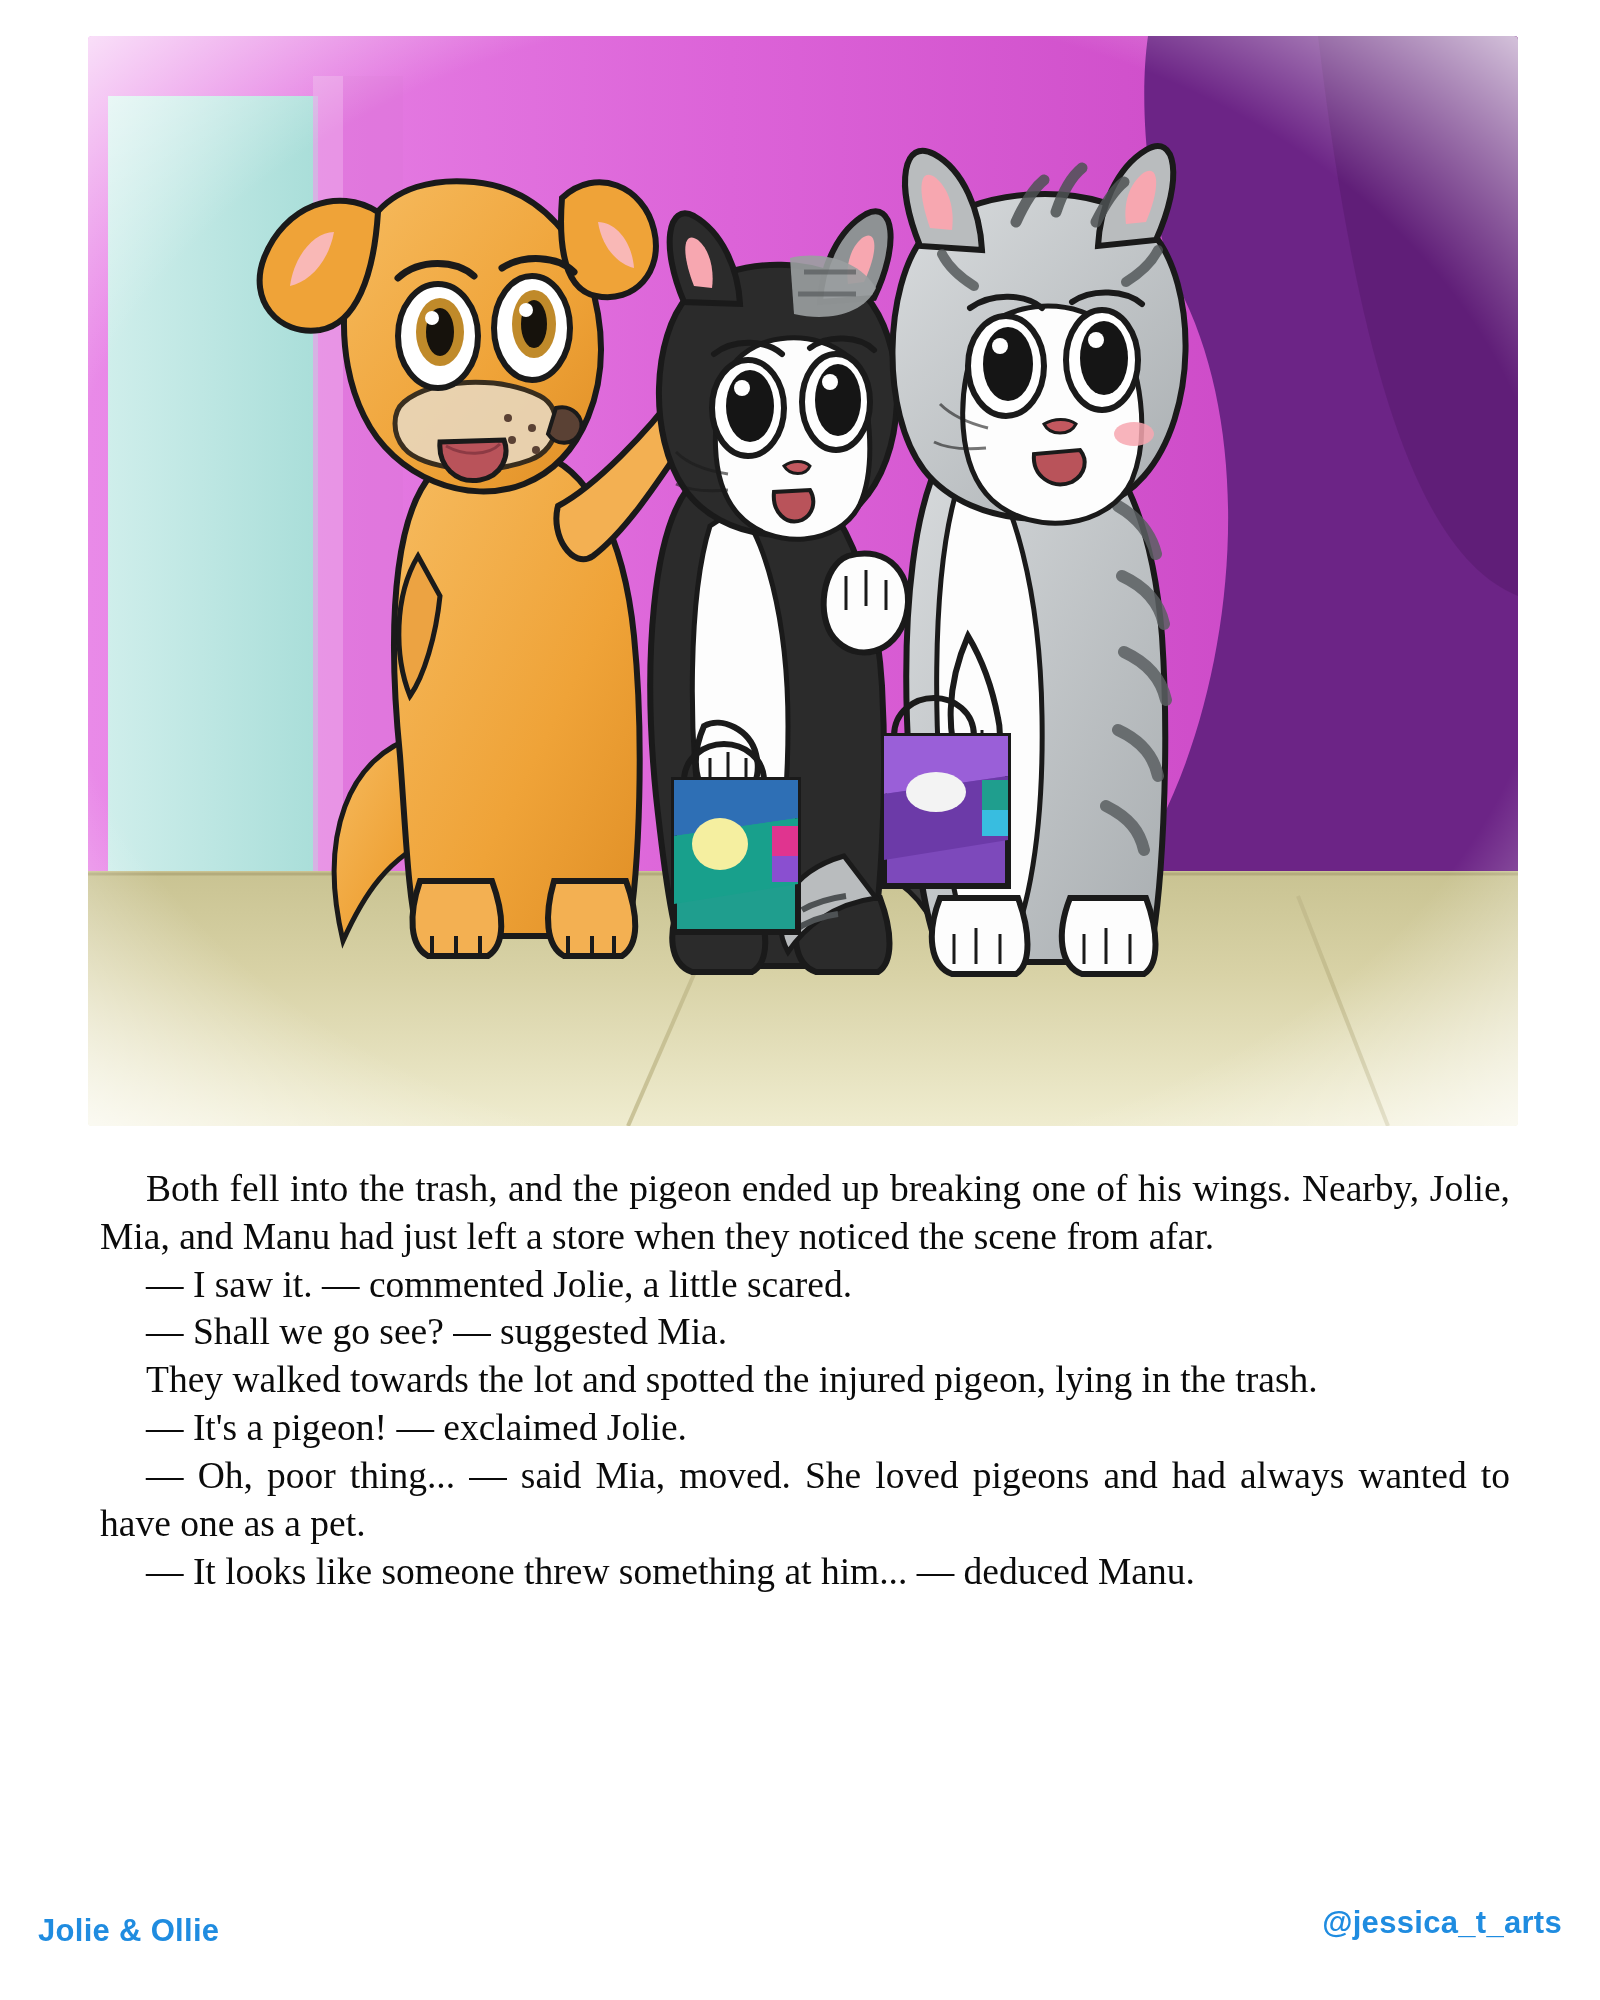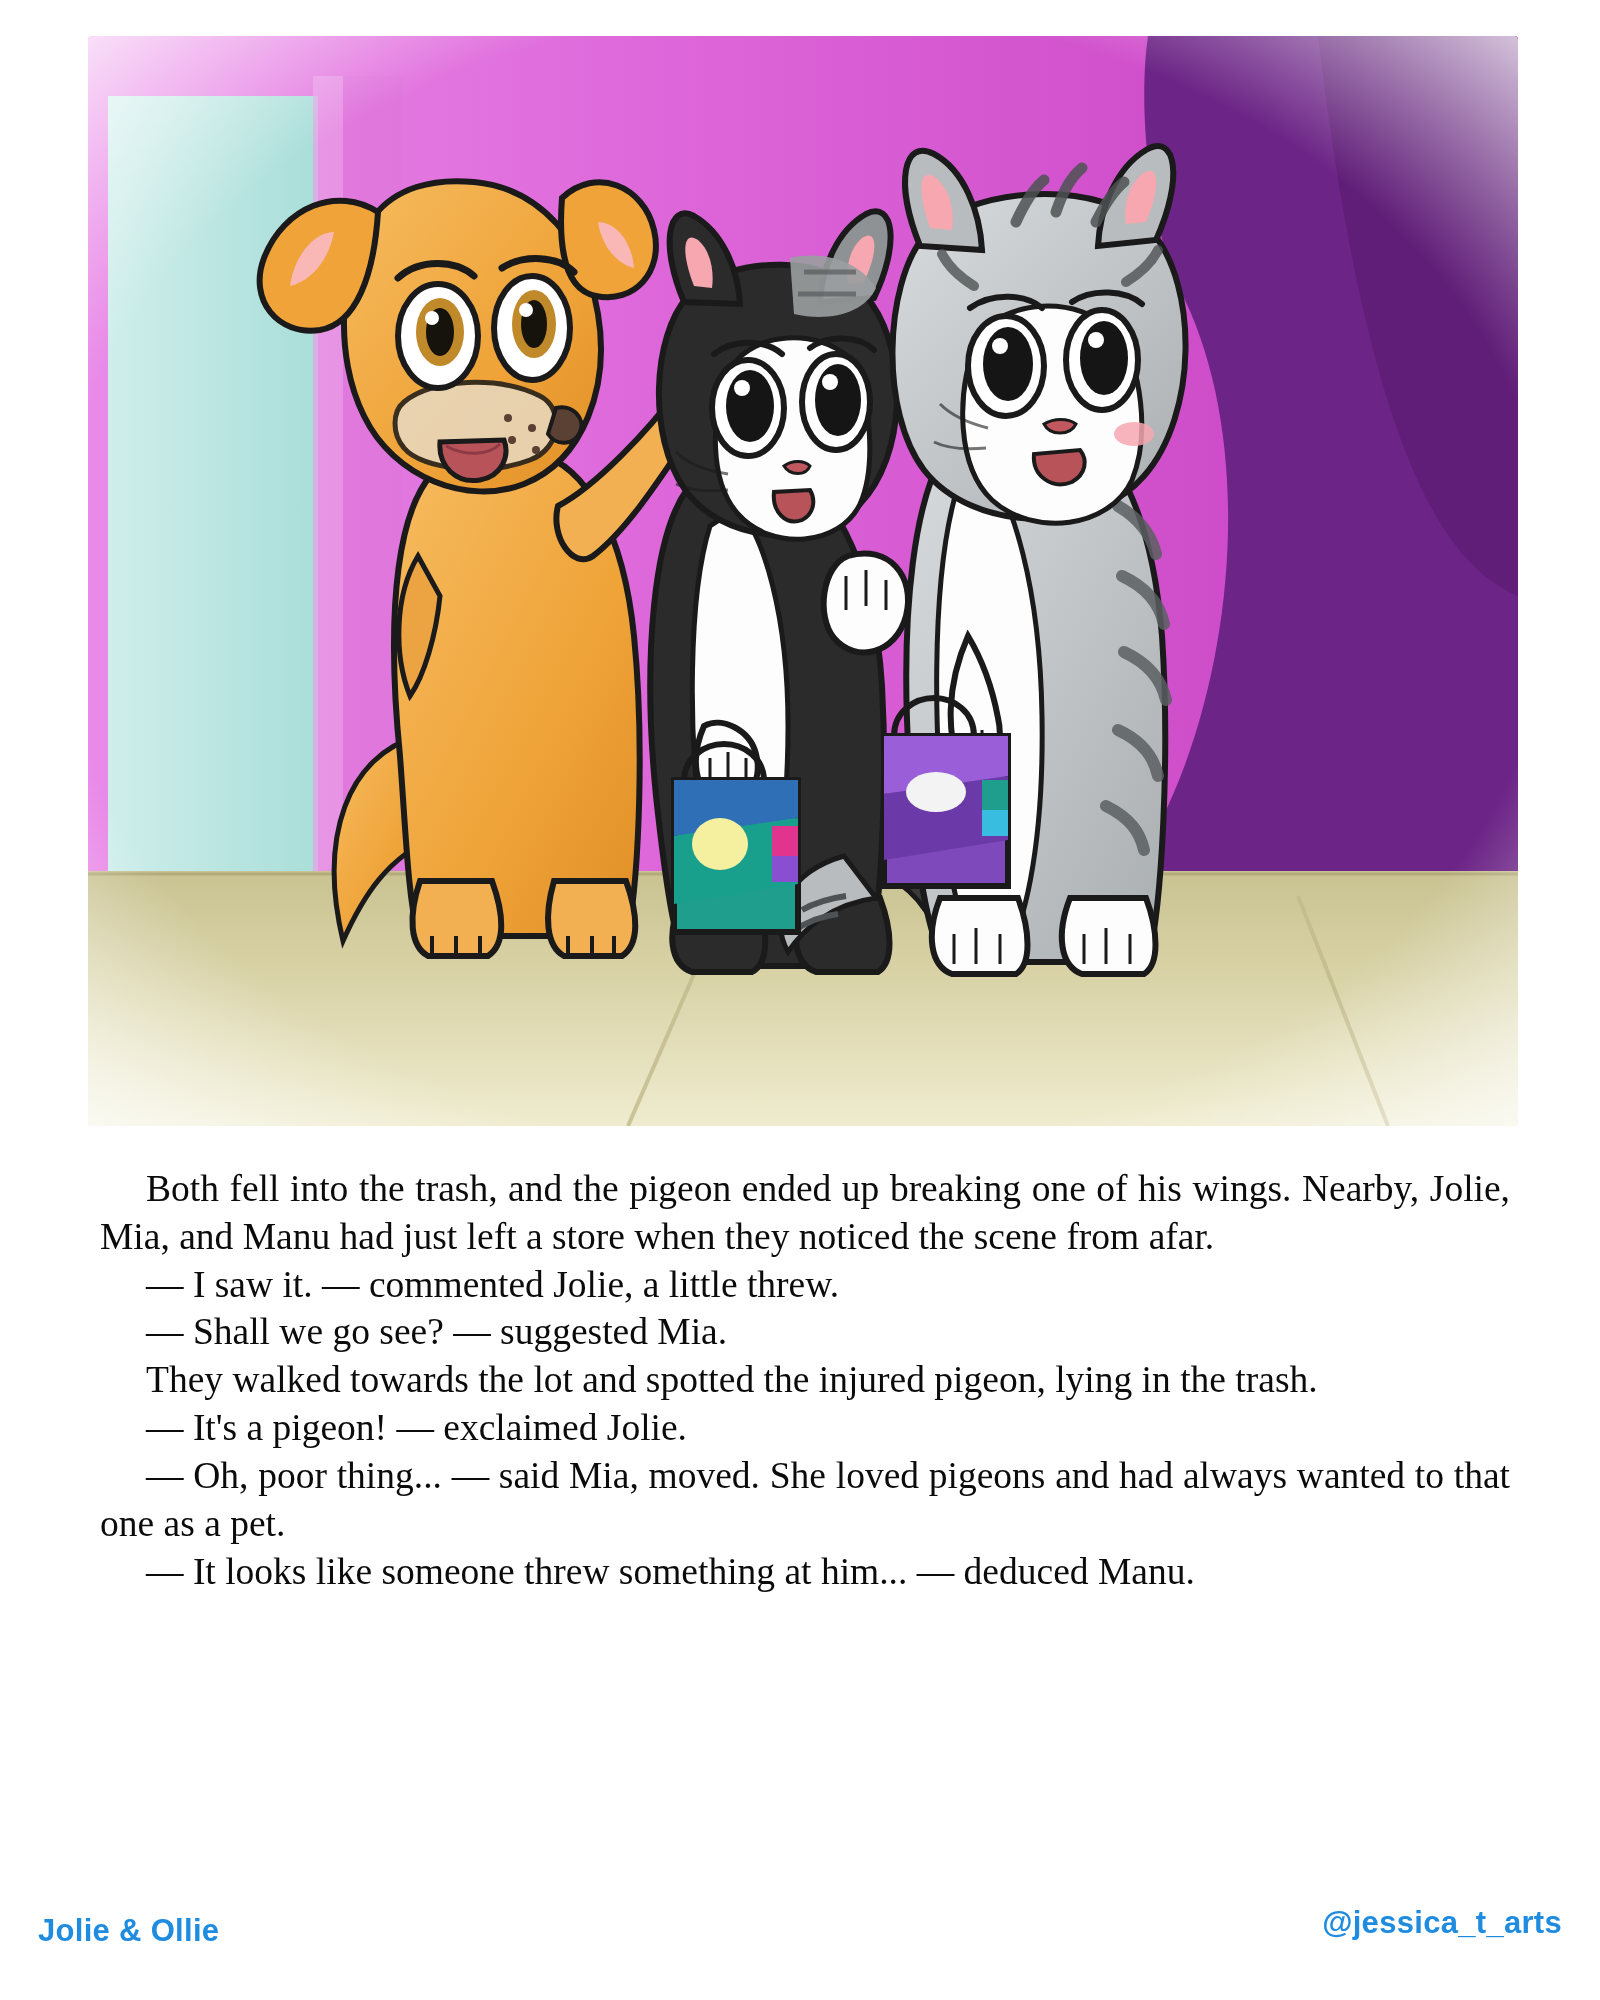--- a/index.html
+++ b/index.html
@@ -301,25 +301,25 @@
           <rect x="894" y="774" width="26" height="26" fill="#38bde0"></rect>
         </g>
 
         <rect x="0" y="0" width="1430" height="1090" fill="url(#vign)"></rect>
       </svg>
     </div>
   </div>
 
   <div class="story">
     <p>Both fell into the trash, and the pigeon ended up breaking one of his wings. Nearby, Jolie, Mia, and Manu had just left a store when they noticed the scene from afar.</p>
-    <p>— I saw it. — commented Jolie, a little threw.</p>
+    <p>— I saw it. — commented Jolie, a little scared.</p>
     <p>— Shall we go see? — suggested Mia.</p>
     <p>They walked towards the lot and spotted the injured pigeon, lying in the trash.</p>
     <p>— It's a pigeon! — exclaimed Jolie.</p>
-    <p>— Oh, poor thing... — said Mia, moved. She loved pigeons and had always wanted to that one as a pet.</p>
+    <p>— Oh, poor thing... — said Mia, moved. She loved pigeons and had always wanted to have one as a pet.</p>
     <p>— It looks like someone threw something at him... — deduced Manu.</p>
   </div>
 
   <div class="footer">
     <div class="footer-left">Jolie &amp; Ollie</div>
     <div class="footer-right">@jessica_t_arts</div>
   </div>
 
 </div>
 

